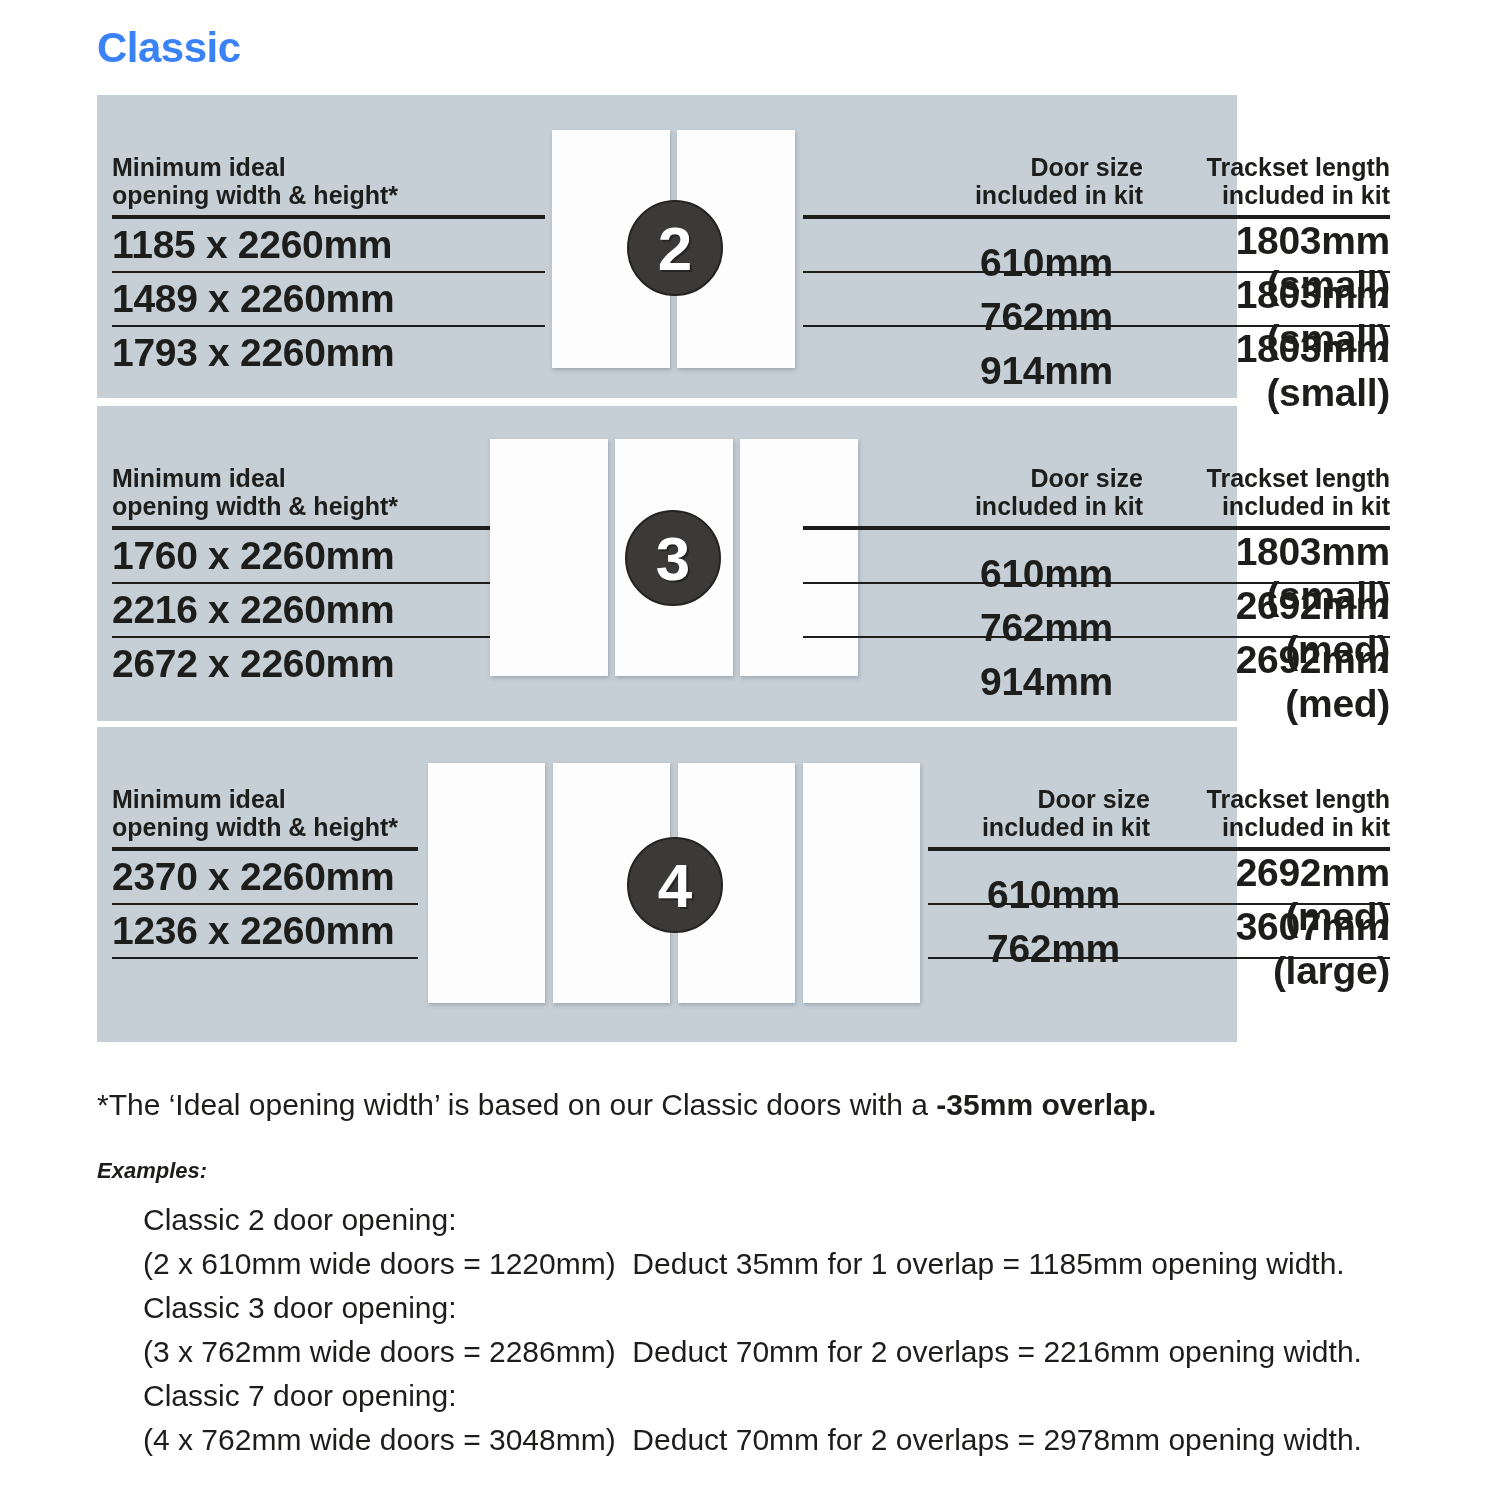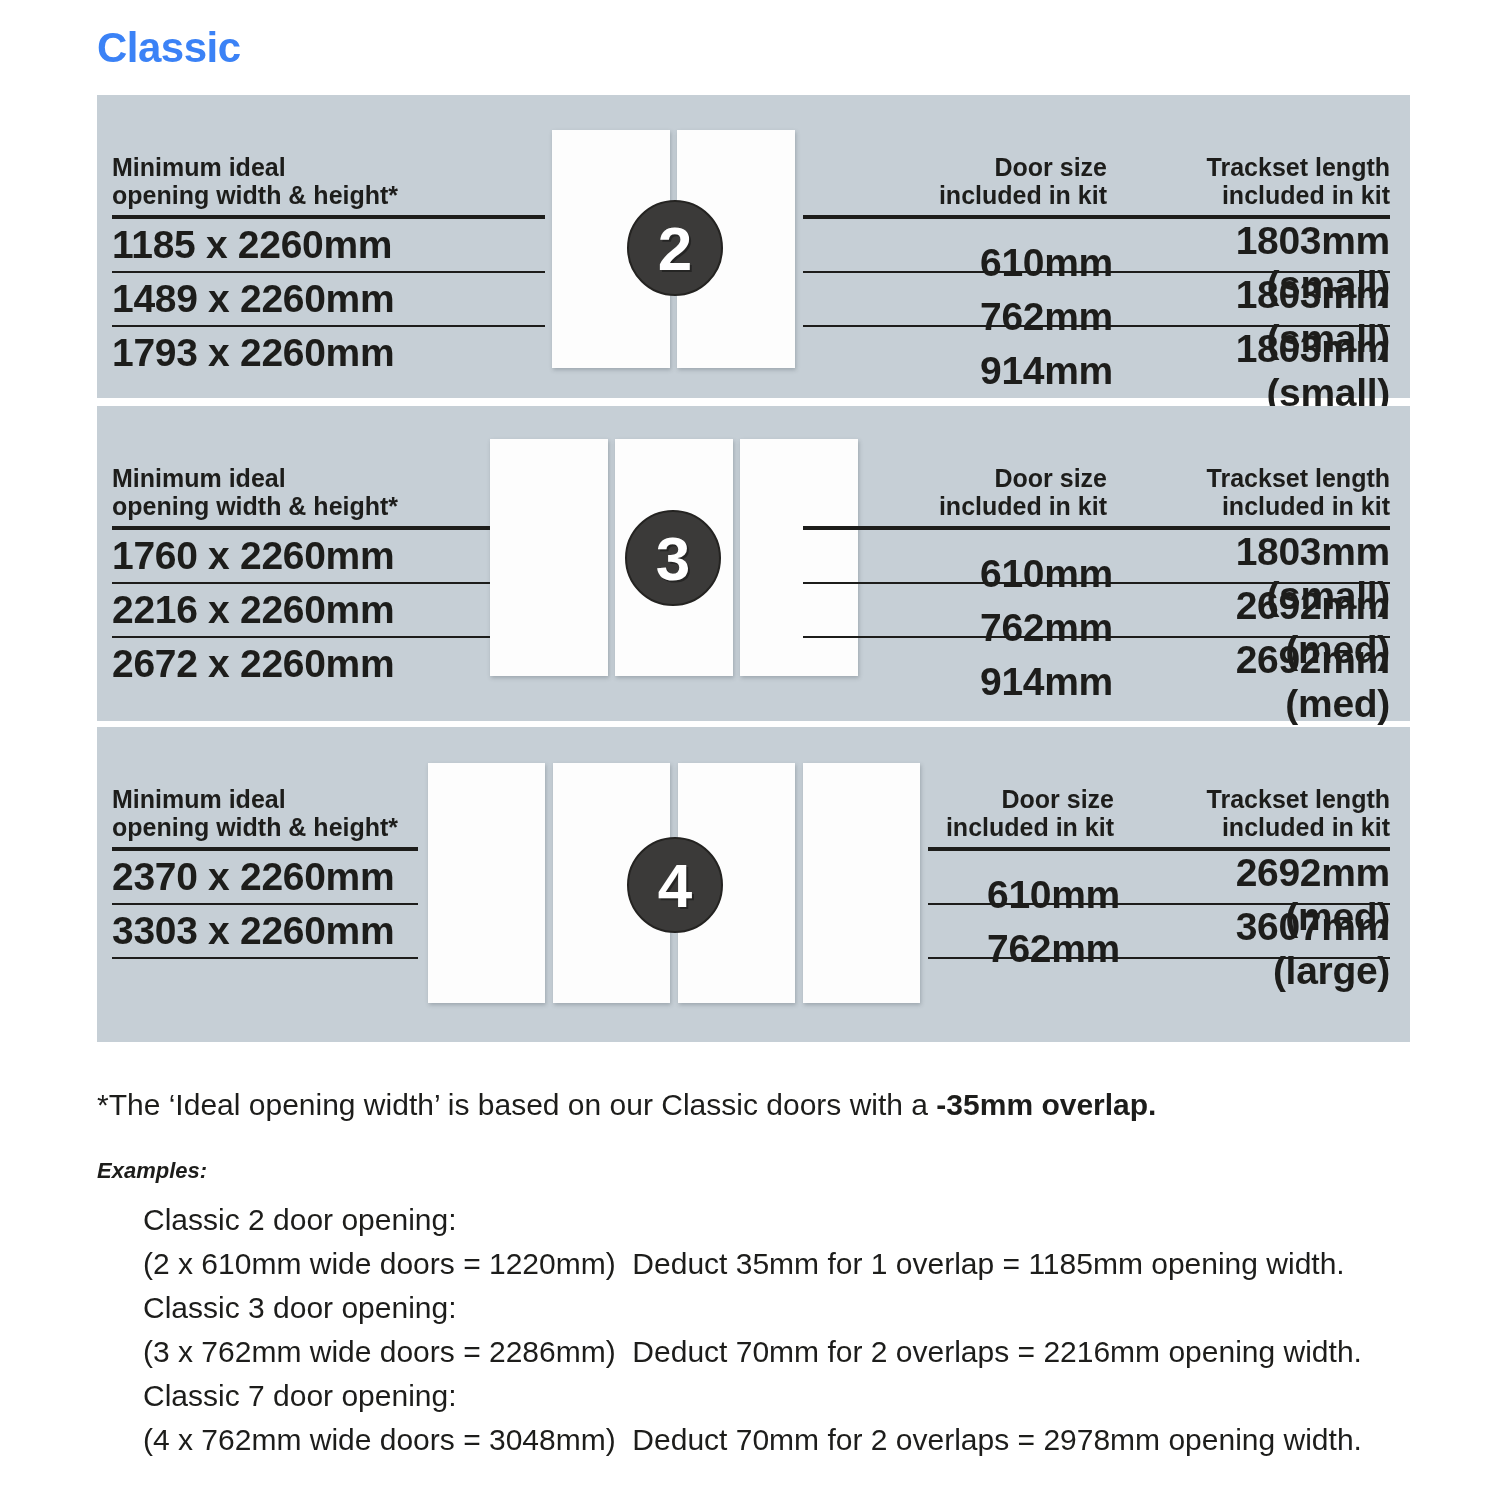--- a/index.html
+++ b/index.html
@@ -7,21 +7,21 @@
     width:1500px; height:1500px; position:relative;
     background:#ffffff; color:#1d1d1b;
     font-family:"Liberation Sans", sans-serif;
     overflow:hidden;
   }
   .page-title {
     position:absolute; left:97px; top:24px;
     font-size:42px; font-weight:700; color:#3b82f6; letter-spacing:-0.5px;
   }
   .panel {
-    position:absolute; left:97px; width:1313px;
+    position:absolute; left:97px; width:1140px;
     background:var(--panel_bg, #c6cfd6);
   }
   #sec0 { top:95px;  height:303px; }
   #sec1 { top:406px; height:315px; }
   #sec2 { top:727px; height:315px; }
 
   .tbl-left { position:absolute; left:15px; top:44px; }
   .sec-a .tbl-left, .sec-b .tbl-left { width:433px; }
   .sec-c .tbl-left { width:306px; }
 
@@ -34,21 +34,21 @@
   .row {
     height:52px; display:flex; align-items:center;
     border-bottom:2px solid #1d1d1b;
     font-size:39px; font-weight:700; letter-spacing:-0.3px;
   }
   .no-last-rule .rows .row:last-child { border-bottom:none; }
 
   .tbl-right { position:absolute; top:44px; }
   .sec-a .tbl-right, .sec-b .tbl-right { left:706px; width:587px; }
   .sec-c .tbl-right { left:831px; width:462px; }
-  .right-grid { display:grid;gap:36px; }
+  .right-grid { display:grid; }
   .sec-a .right-grid, .sec-b .right-grid { grid-template-columns:1fr 247px; }
   .sec-c .right-grid { grid-template-columns:1fr 240px; }
   .tbl-right .col-header { text-align:right; }
   .tbl-right .row { display:grid; border-bottom:2px solid #1d1d1b;gap:8px; }
   .sec-a .tbl-right .row, .sec-b .tbl-right .row { grid-template-columns:1fr 247px; }
   .sec-c .tbl-right .row { grid-template-columns:1fr 240px; }
   .tbl-right .cell { align-self:center; text-align:right; }
   .tbl-right .cell.door-size { padding-right:22px; }
 
   .doors { position:absolute; display:flex; }
@@ -169,21 +169,21 @@
       </div>
   </div>
 </div>
 
 <div class="panel sec-c" id="sec2">
   <div class="tbl-left">
     <div class="col-header">Minimum ideal
 opening width &amp; height*</div>
     <div class="rows">
         <div class="row">2370 x 2260mm</div>
-        <div class="row">3303 x 2260mm</div>
+        <div class="row">1236 x 2260mm</div>
       </div>
   </div>
   <div class="doors">
       <div class="door"></div>
       <div class="door"></div>
       <div class="door"></div>
       <div class="door"></div>
     </div>
   <div class="badge">4</div>
   <div class="tbl-right">

